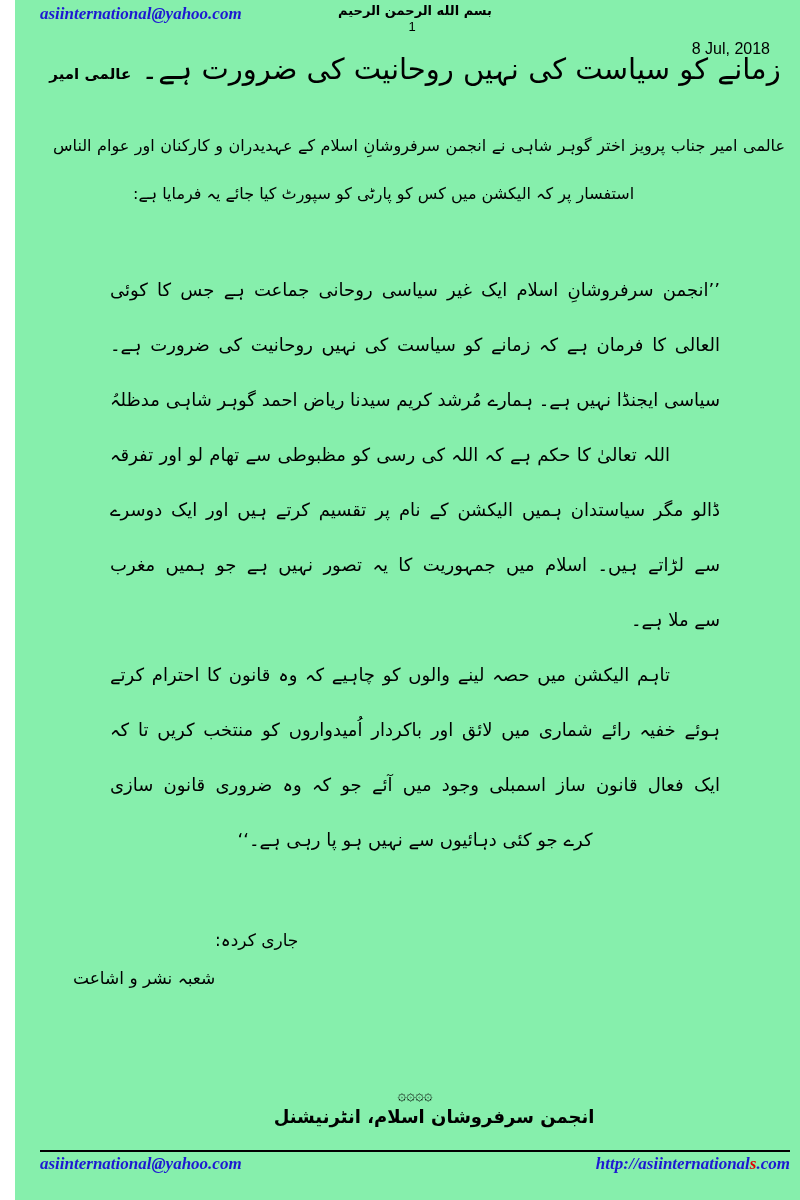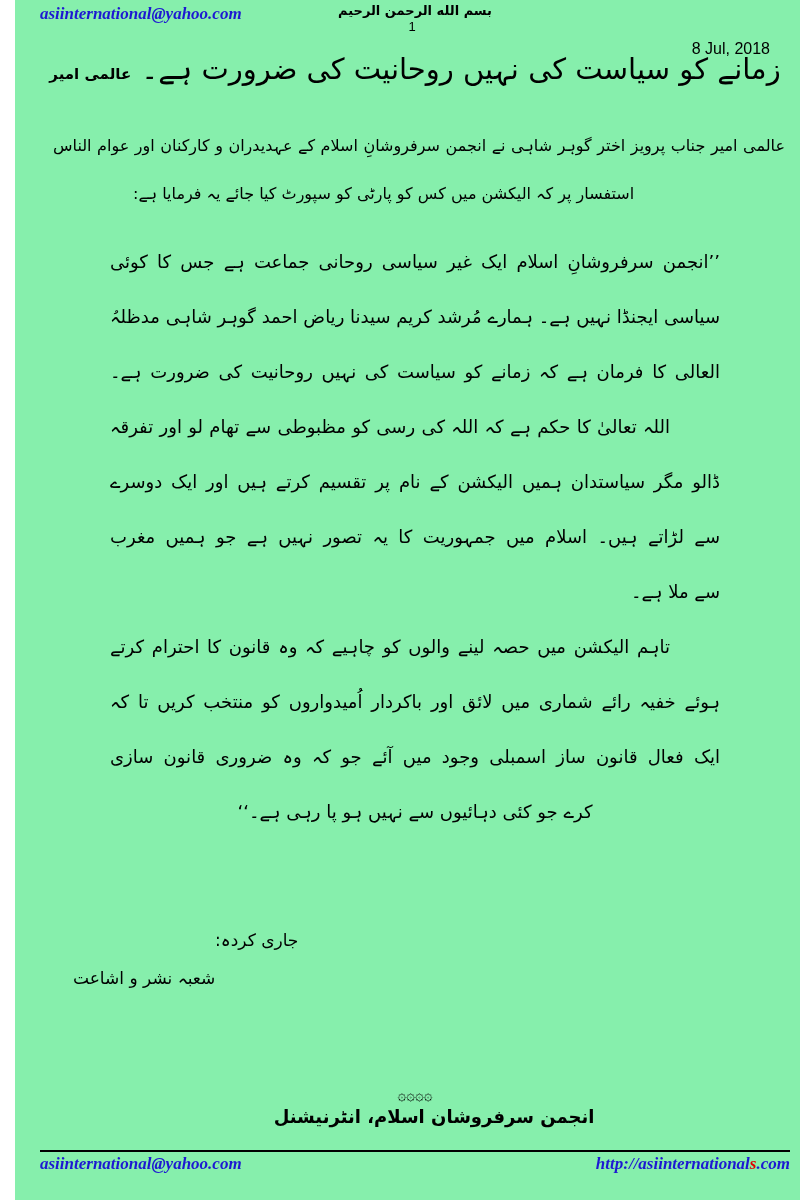--- a/index.html
+++ b/index.html
@@ -23,21 +23,21 @@
   .title-main{font-size:29px;font-weight:normal;}
   .title-suffix{font-size:15px;font-weight:bold;margin-right:10px;}
 
   
   .intro{position:absolute;left:38px;right:30px;top:122px;direction:rtl;font-size:16px;}
   .intro .ln{line-height:48px;height:48px;overflow:hidden;}
   .ln-just{text-align:justify;text-align-last:justify;}
   .intro .ln-last{text-align:right;text-align-last:left;padding-left:80px;direction:rtl;}
 
   
-  .quote{position:absolute;left:95px;right:95px;top:234px;direction:rtl;font-size:18px;}
+  .quote{position:absolute;left:95px;right:95px;top:262px;direction:rtl;font-size:18px;}
   .quote .ln{line-height:55px;height:55px;overflow:hidden;}
   .quote .indent{padding-right:50px;}
   .quote .ln-right{text-align:left;text-align-last:right;}
   .quote .ln-center{text-align:center;text-align-last:center;}
 
   
   .issued{position:absolute;left:200px;top:930px;direction:rtl;font-size:17px;}
   .dept{position:absolute;left:58px;top:968px;direction:rtl;font-size:17px;}
 
   
@@ -70,22 +70,22 @@
     <span class="title-main">زمانے کو سیاست کی نہیں روحانیت کی ضرورت ہے۔</span><span class="title-suffix">عالمی امیر</span>
   </div>
 
   <div class="intro">
     <div class="ln ln-just">عالمی امیر جناب پرویز اختر گوہر شاہی نے انجمن سرفروشانِ اسلام کے عہدیدران و کارکنان اور عوام الناس کے</div>
     <div class="ln ln-last">استفسار پر کہ الیکشن میں کس کو پارٹی کو سپورٹ کیا جائے یہ فرمایا ہے:</div>
   </div>
 
   <div class="quote">
     <div class="ln ln-just">’’انجمن سرفروشانِ اسلام ایک غیر سیاسی روحانی جماعت ہے جس کا کوئی</div>
+    <div class="ln ln-just">العالی کا فرمان ہے کہ زمانے کو سیاست کی نہیں روحانیت کی ضرورت ہے۔</div>
     <div class="ln ln-just">سیاسی ایجنڈا نہیں ہے۔ ہمارے مُرشد کریم سیدنا ریاض احمد گوہر شاہی مدظلہُ</div>
-    <div class="ln ln-just">العالی کا فرمان ہے کہ زمانے کو سیاست کی نہیں روحانیت کی ضرورت ہے۔</div>
     <div class="ln ln-just indent">اللہ تعالیٰ کا حکم ہے کہ اللہ کی رسی کو مظبوطی سے تھام لو اور تفرقہ نہ</div>
     <div class="ln ln-just">ڈالو مگر سیاستدان ہمیں الیکشن کے نام پر تقسیم کرتے ہیں اور ایک دوسرے</div>
     <div class="ln ln-just">سے لڑاتے ہیں۔ اسلام میں جمہوریت کا یہ تصور نہیں ہے جو ہمیں مغرب</div>
     <div class="ln ln-right">سے ملا ہے۔</div>
     <div class="ln ln-just indent">تاہم الیکشن میں حصہ لینے والوں کو چاہیے کہ وہ قانون کا احترام کرتے</div>
     <div class="ln ln-just">ہوئے خفیہ رائے شماری میں لائق اور باکردار اُمیدواروں کو منتخب کریں تا کہ</div>
     <div class="ln ln-just">ایک فعال قانون ساز اسمبلی وجود میں آئے جو کہ وہ ضروری قانون سازی</div>
     <div class="ln ln-center">کرے جو کئی دہائیوں سے نہیں ہو پا رہی ہے۔‘‘</div>
   </div>
 

